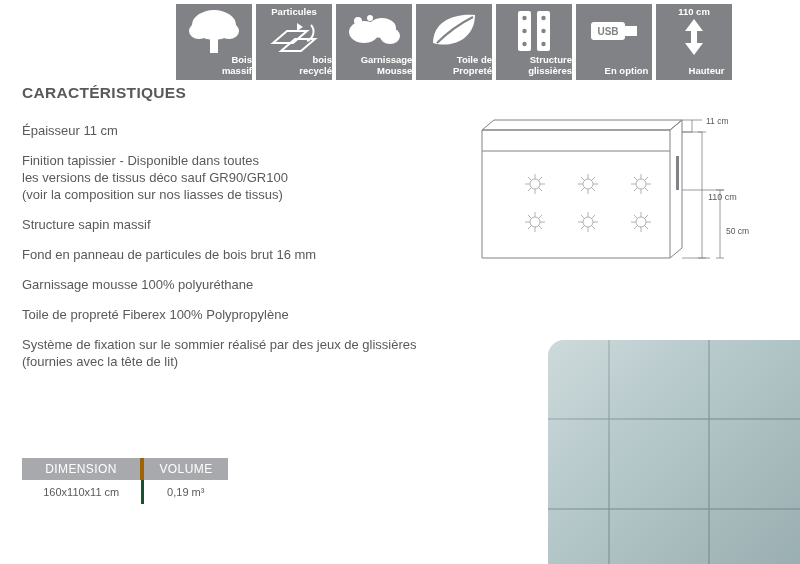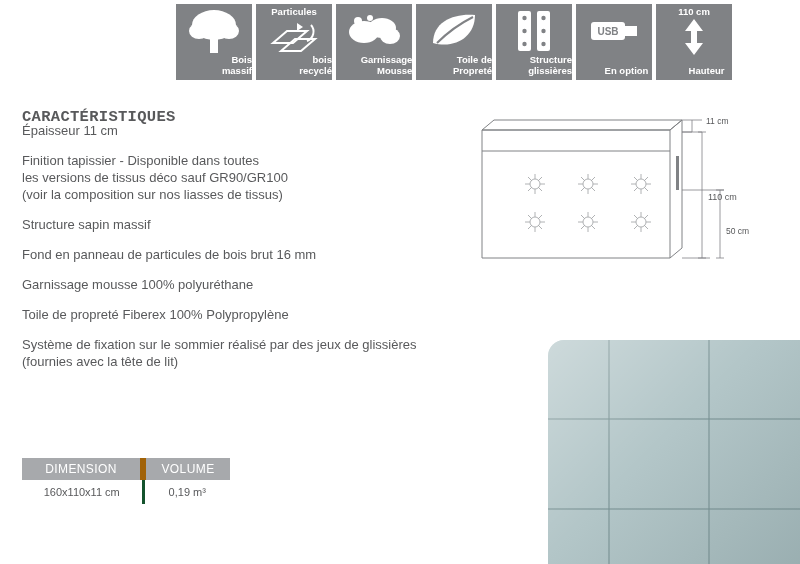--- a/index.html
+++ b/index.html
@@ -65,26 +65,25 @@
     line-height: 10.5px;
     text-align: center;
     z-index: 2;
   }
   .icon-box.tall-cap .glyph { top: 14px; height: 38px; }
 
   
   .title {
     position: absolute;
     left: 22px;
-    top: 108px;
+    top: 84px;
     font-size: 15.5px;
     font-weight: bold;
     letter-spacing: 0.3px;
     color: #58595b;
-    font-family: Liberation Mono, monospace;
   }
   .spec-list {
     position: absolute;
     left: 22px;
     top: 122px;
     width: 450px;
   }
   .spec {
     font-size: 13px;
     line-height: 17px;
@@ -103,21 +102,21 @@
   .dim-table th {
     font-size: 12px;
     font-weight: normal;
     color: #ffffff;
     background: #a7a9ac;
     padding: 4px 2px;
     text-align: center;
     letter-spacing: 0.4px;
   }
   .dim-table th.col1 { width: 114px; }
-  .dim-table th.col2 { width: 80px; border-left: 6px solid #a16207; text-align: center; }
+  .dim-table th.col2 { width: 80px; border-left: 4px solid #a16207; text-align: center; }
   .dim-table td {
     font-size: 11px;
     color: #58595b;
     padding: 6px 8px;
     text-align: center;
   }
   .dim-table td.c1 { border-right: 3px solid #14532d; }
 
   
   .drawing {

